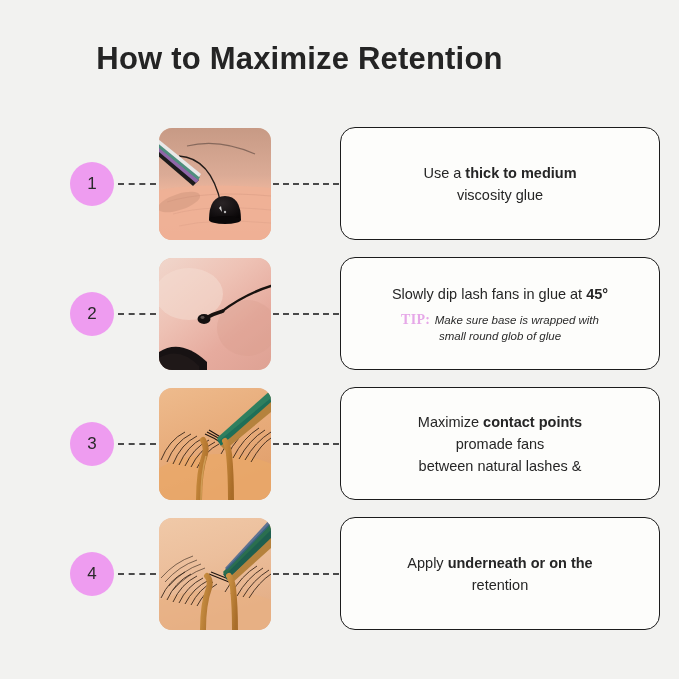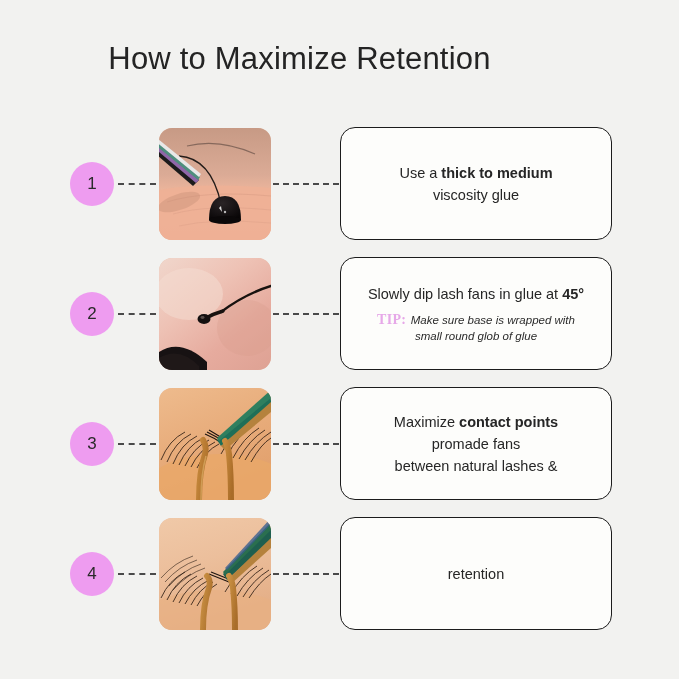--- a/index.html
+++ b/index.html
@@ -23,21 +23,21 @@
   }
 
   
   .title {
     position: absolute;
     top: 41px;
     left: 0;
     width: 599px;
     text-align: center;
     font-size: 31px;
-    font-weight: 400;
+    font-weight: 700;
     letter-spacing: 0.2px;
     color: #242424;
     font-family: "Liberation Sans", sans-serif;
   }
 
   
   .row {
     position: absolute;
     left: 0;
     width: 679px;
@@ -87,21 +87,21 @@
     overflow: hidden;
     background: #e7c4ae;
   }
   .photo svg { display: block; width: 112px; height: 112px; }
 
   
   .card {
     position: absolute;
     left: 340px;
     top: 0;
-    width: 272px;
+    width: 320px;
     height: 113px;
     box-sizing: border-box;
     border: 1.4px solid #1c1c1c;
     border-radius: 15px;
     background: #fdfdfb;
     display: flex;
     flex-direction: column;
     align-items: center;
     justify-content: center;
     padding: 6px 16px;
@@ -352,17 +352,20 @@
           <path d="M112 0 L66 50 L68 52 L112 6 Z" fill="#3b5f8f" opacity="0.8"></path>
         </g>
         <path d="M44 112 Q44 86 50 70 Q52 62 48 58" stroke="url(#tw4)" stroke-width="6" fill="none" stroke-linecap="round"></path>
         <path d="M76 112 Q76 88 74 70 Q73 62 70 58" stroke="url(#tw4)" stroke-width="6" fill="none" stroke-linecap="round"></path>
       </svg>
     </div>
 
     <div class="dash dash-right"></div>
 
     <div class="card">
+      <div class="card-line">
+        <span>Apply </span><b>underneath or on the</b>
+      </div>
       <div class="card-line">retention</div>
     </div>
   </div>
 
 </div>
 
 </body></html>

